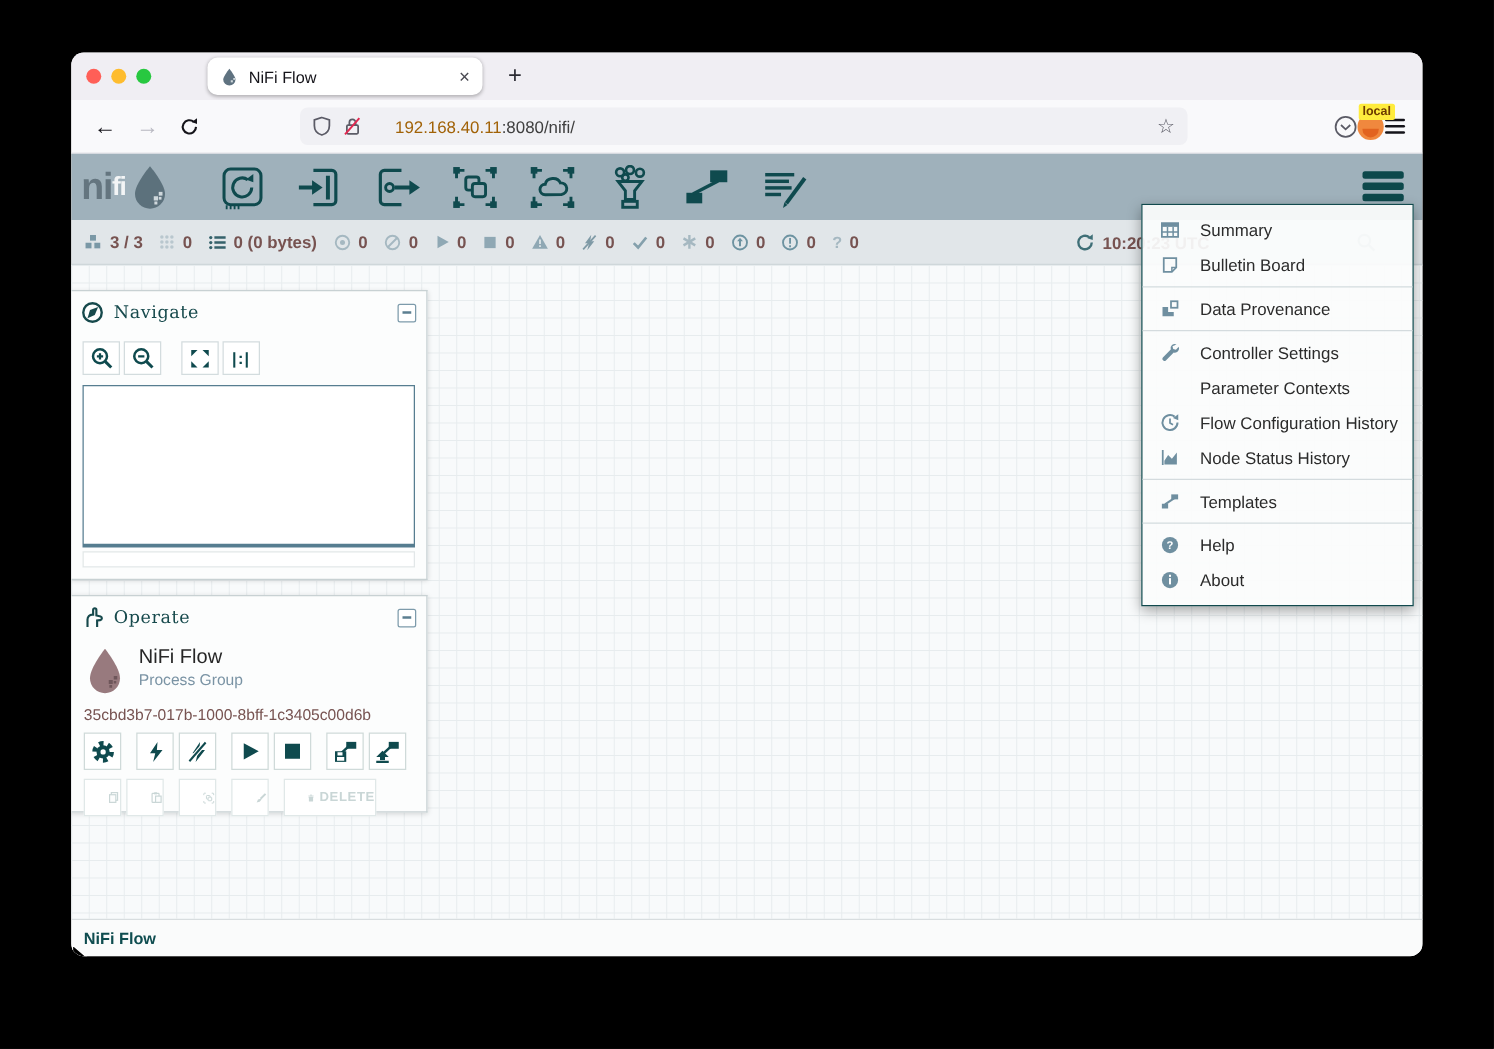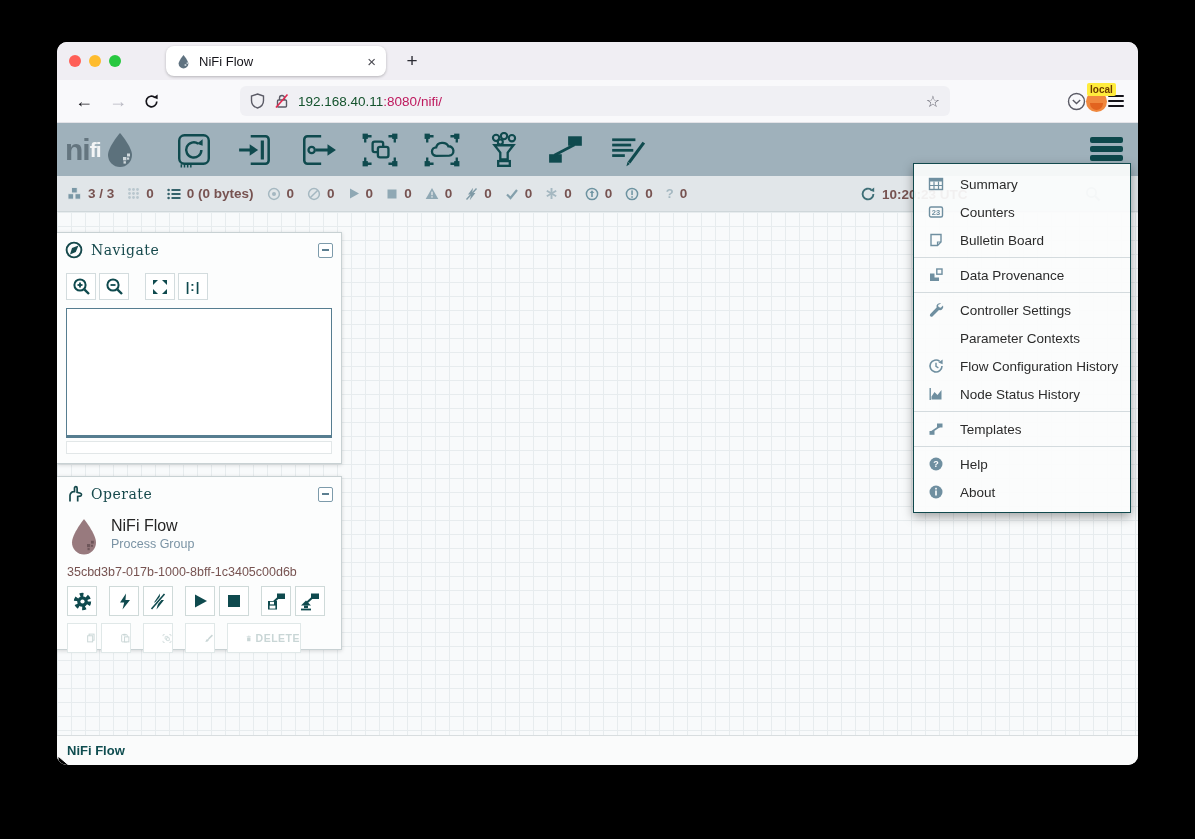--- a/index.html
+++ b/index.html
@@ -17,22 +17,22 @@
   .tab-title { font-size:13px; color:#15141a; margin-left:8px; flex:1; white-space:nowrap; overflow:hidden; }
   .tab-close { font-size:15px; color:#4a4a52; cursor:default; }
   .newtab { position:absolute; left:342px; top:6px; width:26px; height:26px; font-size:19px; color:#2b2b33; display:flex; align-items:center; justify-content:center; }
 
   .navbar { position:absolute; left:0; top:38px; width:100%; height:43px; background:#f9f9fb; border-bottom:1px solid #e3e3e8; display:flex; align-items:center; }
   .nav-icons { display:flex; align-items:center; gap:16px; margin-left:18px; }
   .nav-arrow { font-size:18px; color:#15141a; }
   .nav-arrow.disabled { color:#b8b8c1; }
   .urlbar { position:absolute; left:183px; top:44px; width:710px; height:30px; background:#f0f0f4; border-radius:6px; display:flex; align-items:center; padding:0 10px; }
   .url-text { font-size:13.5px; margin-left:8px; flex:1; }
-  .url-host { color:#14532d; }
-  .url-path { color:#be185d;text-align:right; }
+  .url-host { color:#a16207;margin-left:18px; }
+  .url-path { color:#404040;text-align:right; }
   .star { font-size:16px; color:#5b5b66; }
   .nav-right { position:absolute; right:14px; top:44px; height:30px; display:flex; align-items:center; }
   .avatar-wrap { position:relative; width:22px; height:22px; }
   .avatar { position:absolute; left:0; bottom:0; width:21px; height:21px; border-radius:50%; background:#f0883e; overflow:hidden; }
   .avatar::after { content:""; position:absolute; left:4px; top:12px; width:13px; height:7px; border-radius:0 0 10px 10px; background:#e2631f; }
   .profile-badge { position:absolute; left:1px; top:-7px; background:#ffec3d; color:#6d3b00; font-size:10px; font-weight:bold; padding:0 3px; border-radius:2px; line-height:13px; }
   .ham { display:flex; flex-direction:column; gap:3.5px; }
   .ham span { width:16px; height:1.8px; background:#15141a; border-radius:1px; }
 
   
@@ -641,29 +641,20 @@
                 <line x1="6" y1="5.5" x2="6" y2="13.5" stroke="#6f8fa0" stroke-width="1.2"></line>
                 <line x1="10.5" y1="5.5" x2="10.5" y2="13.5" stroke="#6f8fa0" stroke-width="1.2"></line>
                 <line x1="1.5" y1="9.5" x2="14.5" y2="9.5" stroke="#6f8fa0" stroke-width="1.2"></line>
               </svg>
             </span>
         <span class="lbl">Summary</span>
       </div>
       <div class="menu-item">
         <span class="mi">
               <svg width="16" height="16" viewBox="0 0 16 16">
-                <rect x="1.5" y="3" width="13" height="10" rx="1.5" fill="none" stroke="#6f8fa0" stroke-width="1.4"></rect>
-                <text x="8" y="10.8" text-anchor="middle" font-size="7.5" font-weight="bold" fill="#6f8fa0">23</text>
-              </svg>
-            </span>
-        <span class="lbl">Counters</span>
-      </div>
-      <div class="menu-item">
-        <span class="mi">
-              <svg width="16" height="16" viewBox="0 0 16 16">
                 <path d="M3 2.5 H13 V10 L9.5 13.5 H3 Z" fill="none" stroke="#6f8fa0" stroke-width="1.4"></path>
                 <path d="M9.5 13.5 V10 H13" fill="none" stroke="#6f8fa0" stroke-width="1.2"></path>
               </svg>
             </span>
         <span class="lbl">Bulletin Board</span>
       </div>
     </div>
     <div class="menu-group">
       <div class="menu-item">
         <span class="mi">

